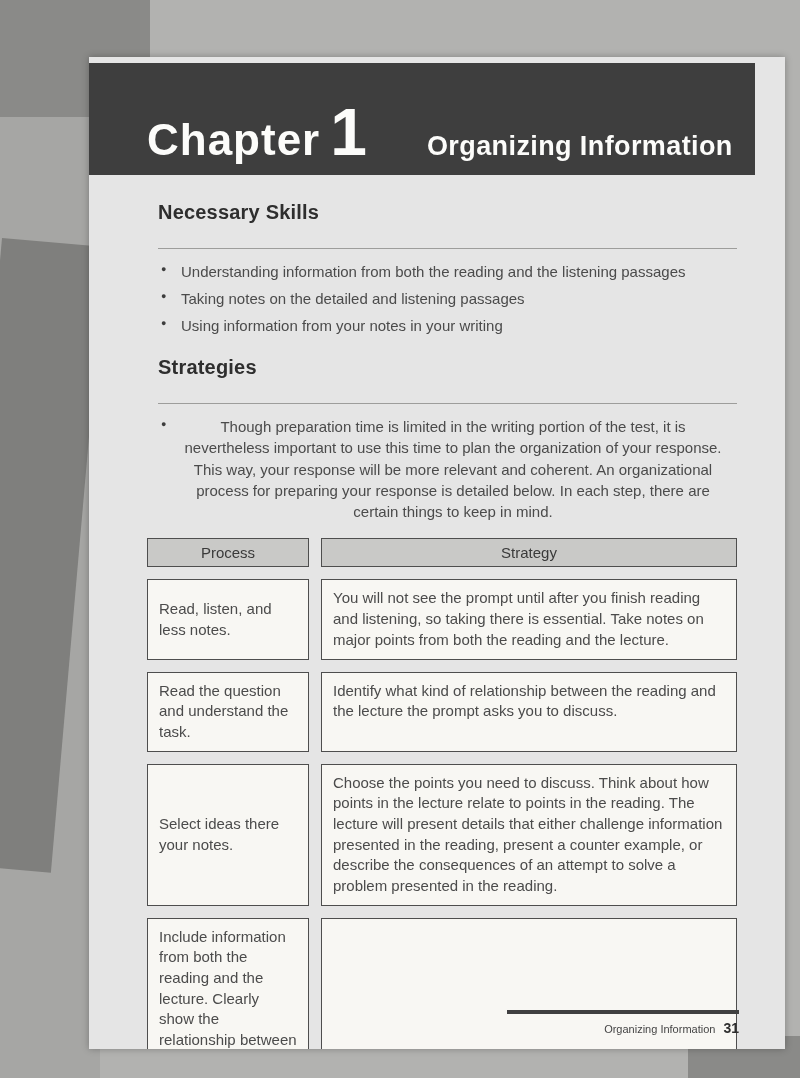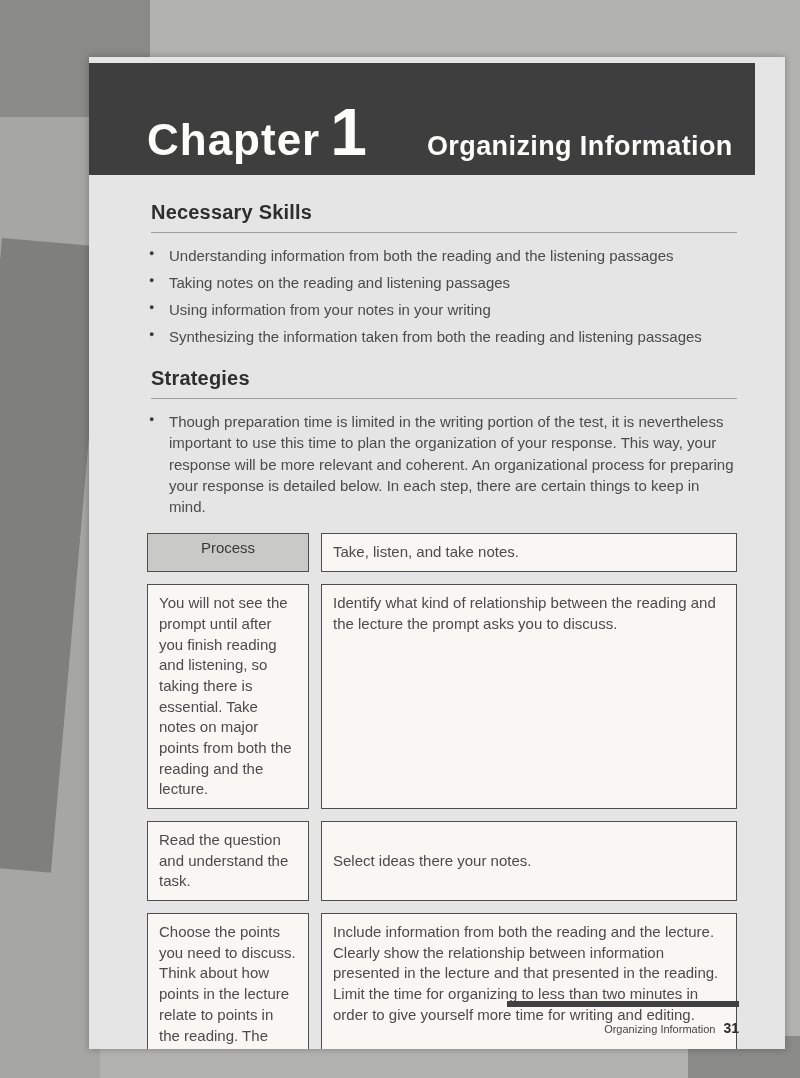--- a/index.html
+++ b/index.html
@@ -50,41 +50,41 @@
   .ch-num  { font-size: 66px; font-weight: bold; margin-left: 10px; line-height: 1; }
   .ch-title{ font-size: 27px; font-weight: bold; margin-left: 60px; letter-spacing: 0.4px; line-height: 1; }
 
   .content {
     padding: 26px 48px 0 58px;
     color: #434343;
   }
   .section-heading {
     font-size: 20px; font-weight: bold; color: #2e2e2e;
     border-bottom: 1px solid #9d9d9b;
-    padding-bottom: 8px;
-    margin: 0 0 12px 4px;
+    padding-bottom: 24px;
+    margin: 0 0 12px 11px;
     letter-spacing: 0.2px;
   }
   .section-heading.second { margin-top: 20px; }
 
-  ul.bullets { list-style: none; margin: 0; padding: 0; }
+  ul.bullets { list-style: none; margin: 12px; padding: 0; }
   ul.bullets li {
     position: relative;
     padding-left: 22px;
     font-size: 15px;
     line-height: 1.4;
     margin-bottom: 6px;
     color: #4b4b4b;
   }
   ul.bullets li::before {
     content: "\25CF";
     position: absolute; left: 2px; top: 2px;
     font-size: 9px; color: #3d3d3d;
   }
-  ul.bullets.intro li { margin-bottom: 0; line-height: 1.42; }
+  ul.bullets.intro li { margin-bottom: 0; line-height: 1.42; text-align: center; }
 
   .proc-table {
     display: grid;
     grid-template-columns: 162px 1fr;
     column-gap: 12px;
     row-gap: 9px;
     margin-top: 16px;
     gap: 12px;
   }
   .th {
@@ -103,22 +103,22 @@
     line-height: 1.38;
     padding: 8px 11px;
     box-sizing: border-box;
   }
   .cell.process { display: flex; align-items: center; }
 
   .footer {
     position: absolute;
     right: 46px; bottom: 12px;
     width: 232px;
-    border-top: 6px solid #404040;
-    padding-top: 12px;
+    border-top: 4px solid #404040;
+    padding-top: 5px;
     text-align: right;
     white-space: nowrap;
   }
   .footer .section { font-size: 11px; color: #454545; margin-right: 8px; }
   .footer .num { font-size: 14px; font-weight: bold; color: #2f2f2f; }
 </style>
 </head>
 <body>
 
 <div class="bg-strip-left"></div>
@@ -132,38 +132,38 @@
     <span class="ch-word">Chapter</span>
     <span class="ch-num">1</span>
     <span class="ch-title">Organizing Information</span>
   </div>
 
   <div class="content">
 
     <h2 class="section-heading">Necessary Skills</h2>
     <ul class="bullets">
       <li>Understanding information from both the reading and the listening passages</li>
-      <li>Taking notes on the reading and listening passages</li>
+      <li>Taking notes on the detailed and listening passages</li>
       <li>Using information from your notes in your writing</li>
-      <li>Synthesizing the information taken from both the reading and listening passages</li>
     </ul>
 
     <h2 class="section-heading second">Strategies</h2>
     <ul class="bullets intro">
       <li>Though preparation time is limited in the writing portion of the test, it is nevertheless important to use this time to plan the organization of your response. This way, your response will be more relevant and coherent. An organizational process for preparing your response is detailed below. In each step, there are certain things to keep in mind.</li>
     </ul>
 
     <div class="proc-table">
       <div class="th">Process</div>
+      <div class="th">Strategy</div>
 
-      <div class="cell process">Take, listen, and take notes.</div>
+      <div class="cell process">Read, listen, and less notes.</div>
       <div class="cell strategy">You will not see the prompt until after you finish reading and listening, so taking there is essential. Take notes on major points from both the reading and the lecture.</div>
 
+      <div class="cell process">Read the question and understand the task.</div>
       <div class="cell strategy">Identify what kind of relationship between the reading and the lecture the prompt asks you to discuss.</div>
-      <div class="cell process">Read the question and understand the task.</div>
 
       <div class="cell process">Select ideas there your notes.</div>
       <div class="cell strategy">Choose the points you need to discuss. Think about how points in the lecture relate to points in the reading. The lecture will present details that either challenge information presented in the reading, present a counter example, or describe the consequences of an attempt to solve a problem presented in the reading.</div>
 
       <div class="cell strategy">Include information from both the reading and the lecture. Clearly show the relationship between information presented in the lecture and that presented in the reading. Limit the time for organizing to less than two minutes in order to give yourself more time for writing and editing.</div>
       <div class="cell process">Organize the ideas.</div>
     </div>
 
   </div>
 

